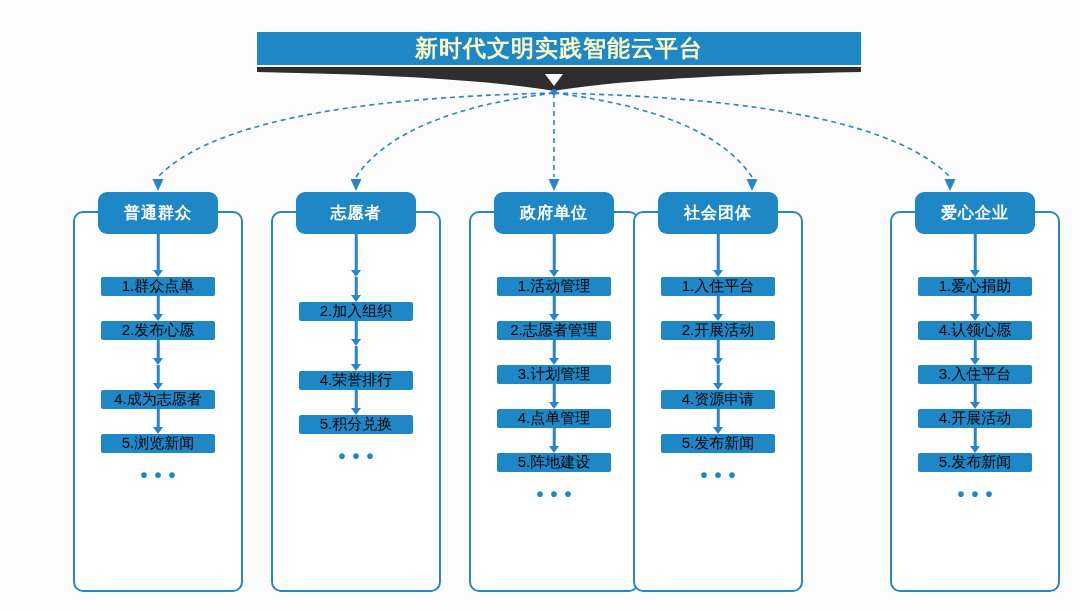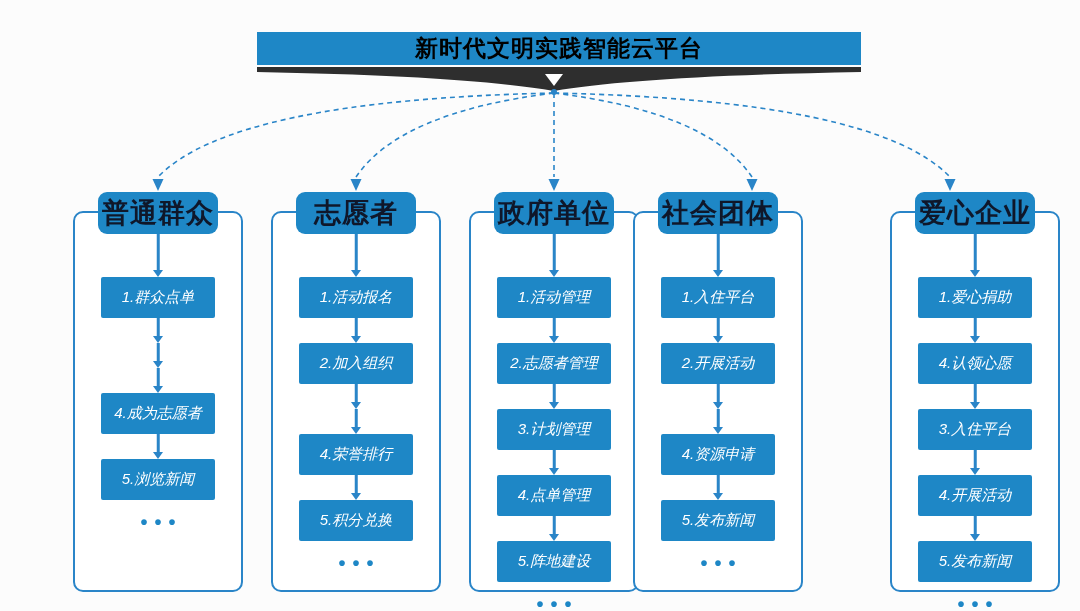--- a/index.html
+++ b/index.html
@@ -23,21 +23,21 @@
   
   .banner{
     position:absolute;
     left:257px;top:32px;
     width:604px;height:33px;
     background:var(--blue);
     display:flex;align-items:center;justify-content:center;
     z-index:3;
   }
   .banner span{
-    color:#000000;
+    color:#fef9c3;
     font-size:23px;
     font-weight:bold;
     letter-spacing:1px;
     white-space:nowrap;
   }
   
   .overlay{
     position:absolute;left:0;top:0;z-index:1;
   }
   
@@ -55,37 +55,36 @@
     border:2px solid var(--line);
     border-radius:10px;
     box-sizing:border-box;
     z-index:0;
   }
   .col-header{
     position:relative;z-index:1;
     width:120px;height:42px;
     background:var(--blue);
     border-radius:9px;
-    color:#0f172a;font-size:27px;font-weight:bold;
+    color:#ffffff;font-size:16px;font-weight:bold;
     display:flex;align-items:center;justify-content:center;
     letter-spacing:1px;
     white-space:nowrap;
   }
   .steps{
     position:relative;z-index:1;
     display:flex;flex-direction:column;align-items:center;
   }
   .step-box{
-    width:114px;height:41px;
+    width:114px;height:19px;
     background:var(--blue);
     border-radius:2px;
-    color:#ffffff;font-size:15px;
+    color:#000000;font-size:15px;
     display:flex;align-items:center;justify-content:center;
     white-space:nowrap;
-    font-style:italic;
   }
   
   .varrow{
     position:relative;z-index:1;
     width:14px;
   }
   .varrow-lg{height:43px;}
   .varrow-sm{height:25px;}
   .varrow::before{
     content:"";
@@ -151,35 +150,35 @@
   </div>
 
   <div id="columns-row">
     <div class="column" style="left: 73px;">
       <div class="outline"></div>
       <div class="col-header">普通群众</div>
       <div class="varrow varrow-lg"></div>
       <div class="steps">
           <div class="step-box">1.群众点单</div>
           <div class="varrow varrow-sm"></div>
+          <div class="step-box">2.发布心愿</div>
           <div class="varrow varrow-sm"></div>
           <div class="varrow varrow-sm"></div>
           <div class="step-box">4.成为志愿者</div>
           <div class="varrow varrow-sm"></div>
           <div class="step-box">5.浏览新闻</div>
         </div>
       <div class="dots">•••</div>
     </div>
 
     <div class="column" style="left: 271px; text-align: right;">
       <div class="outline"></div>
       <div class="col-header">志愿者</div>
       <div class="varrow varrow-lg"></div>
       <div class="steps">
-          <div class="step-box">1.活动报名</div>
           <div class="varrow varrow-sm"></div>
           <div class="step-box">2.加入组织</div>
           <div class="varrow varrow-sm"></div>
           <div class="varrow varrow-sm"></div>
           <div class="step-box">4.荣誉排行</div>
           <div class="varrow varrow-sm"></div>
           <div class="step-box">5.积分兑换</div>
         </div>
       <div class="dots">•••</div>
     </div>

